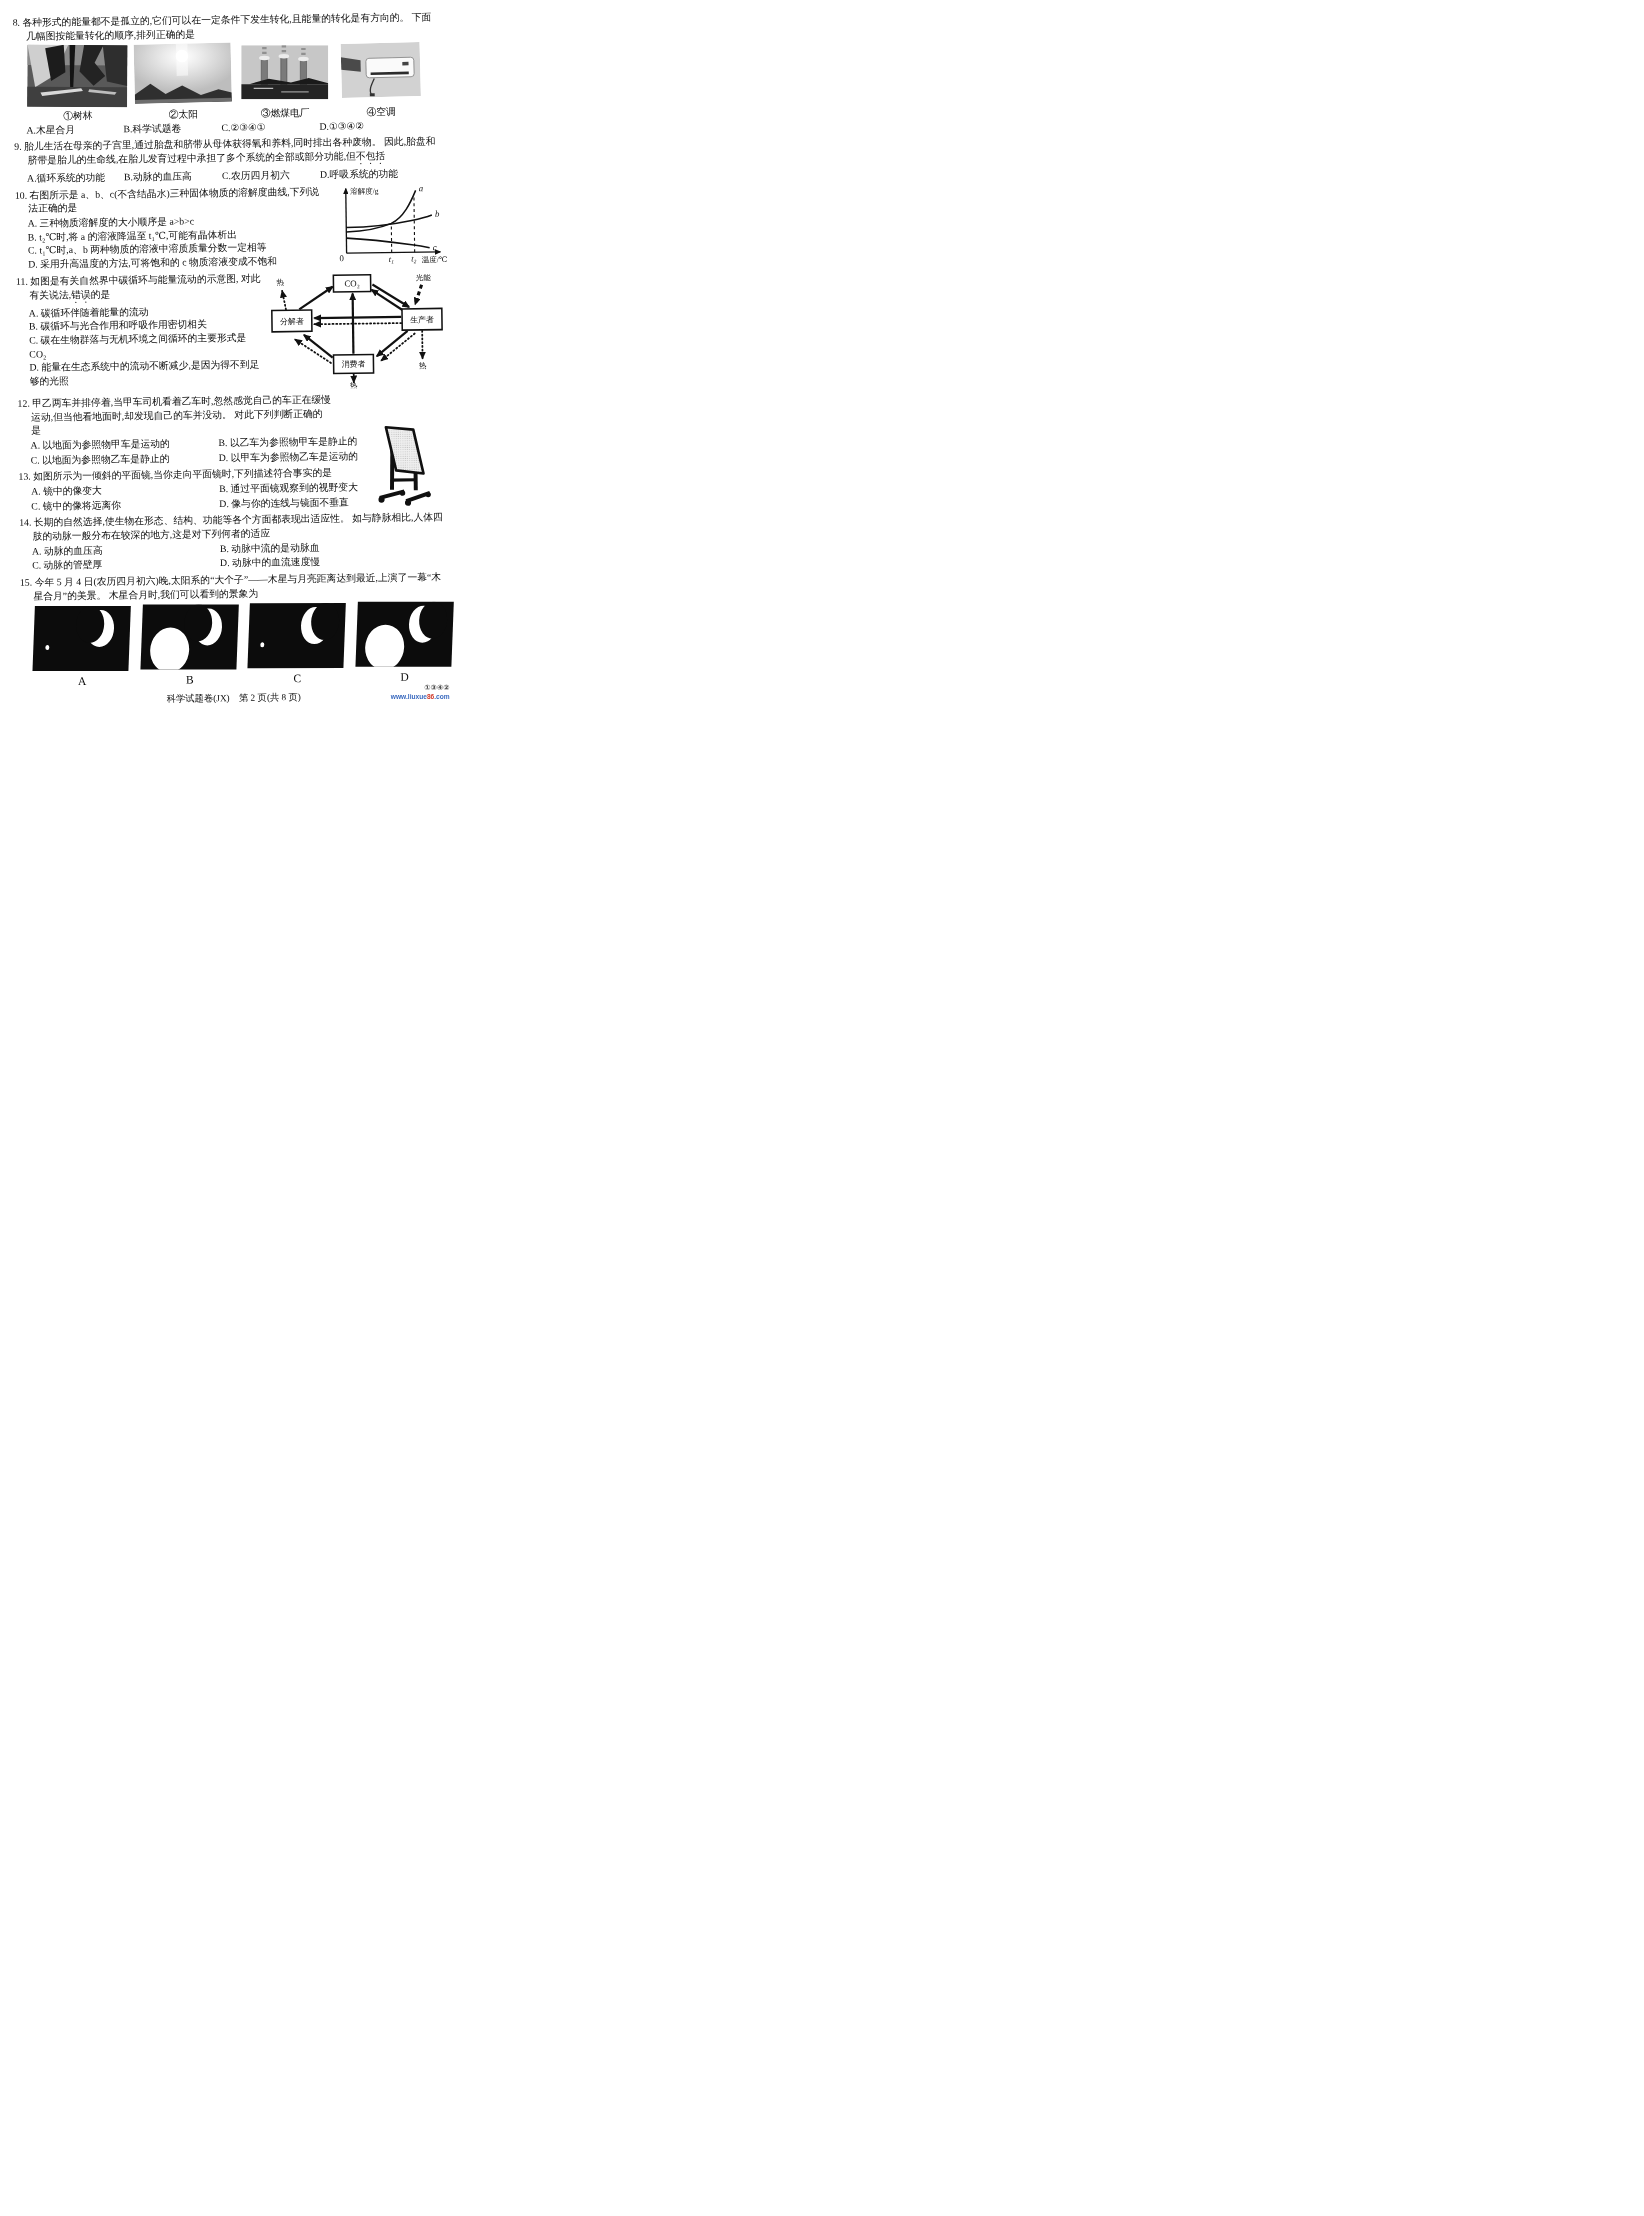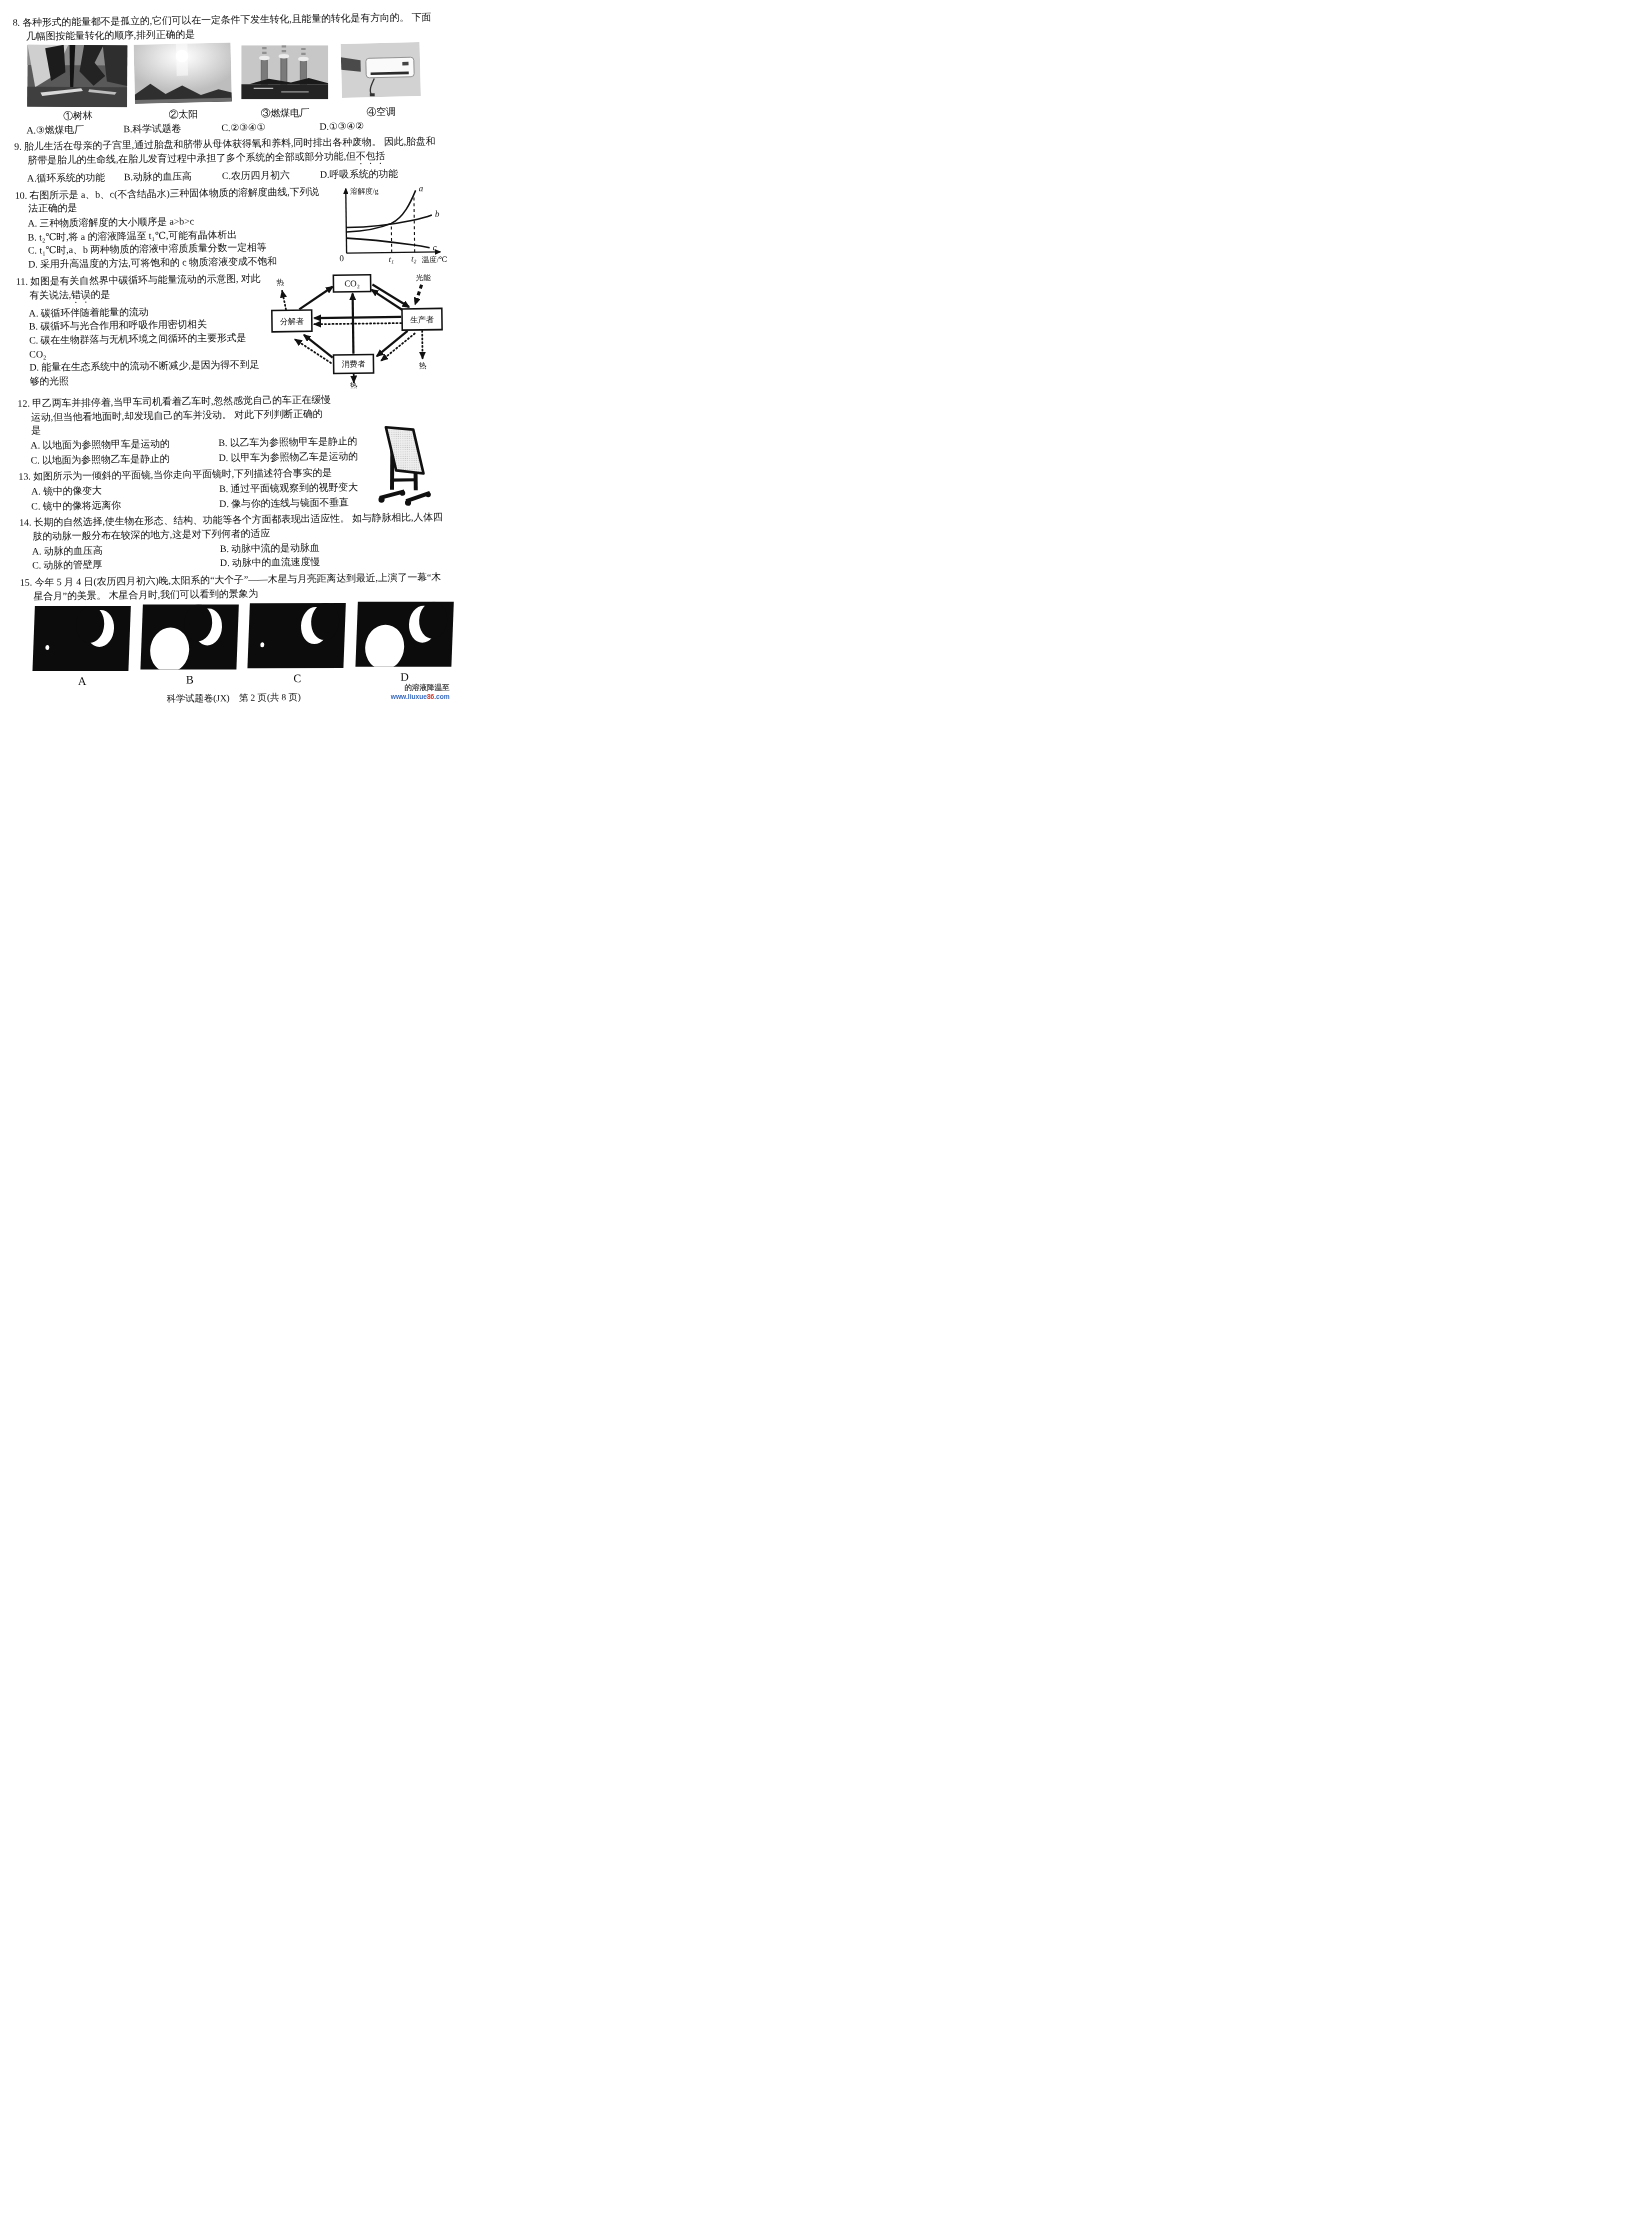--- a/index.html
+++ b/index.html
@@ -135,21 +135,21 @@
     </div>
 
     <div class="caption-row">
       <span class="cap1">①树林</span>
       <span class="cap2">②太阳</span>
       <span class="cap3">③燃煤电厂</span>
       <span class="cap4">④空调</span>
     </div>
 
     <div class="grid4">
-      <span>A.③燃煤电厂</span>
+      <span>A.木星合月</span>
       <span>B.科学试题卷</span>
       <span>C.②③④①</span>
       <span>D.①③④②</span>
     </div>
   </section>
 
   <section class="q">
     <p class="stem"><span>9. 胎儿生活在母亲的子宫里,通过胎盘和脐带从母体获得氧和养料,同时排出各种废物。 因此,胎盘和脐带是胎儿的生命线,在胎儿发育过程中承担了多个系统的全部或部分功能,但</span><em class="emph">不包括</em></p>
     <div class="grid4">
       <span>A.循环系统的功能</span>
@@ -321,17 +321,17 @@
       <span>B</span>
       <span>C</span>
       <span>D</span>
     </div>
   </section>
 
   <div class="footer">科学试题卷(JX)　第 2 页(共 8 页)</div>
  </div>
 
  <div class="watermark">
-   <div class="wm-site">的溶液降温至</div>
+   <div class="wm-site">①③④②</div>
    <div class="wm-url"><span>www.liuxue</span><span class="wm-num">86</span><span>.com</span></div>
  </div>
 </div>
 
 
 </body></html>

